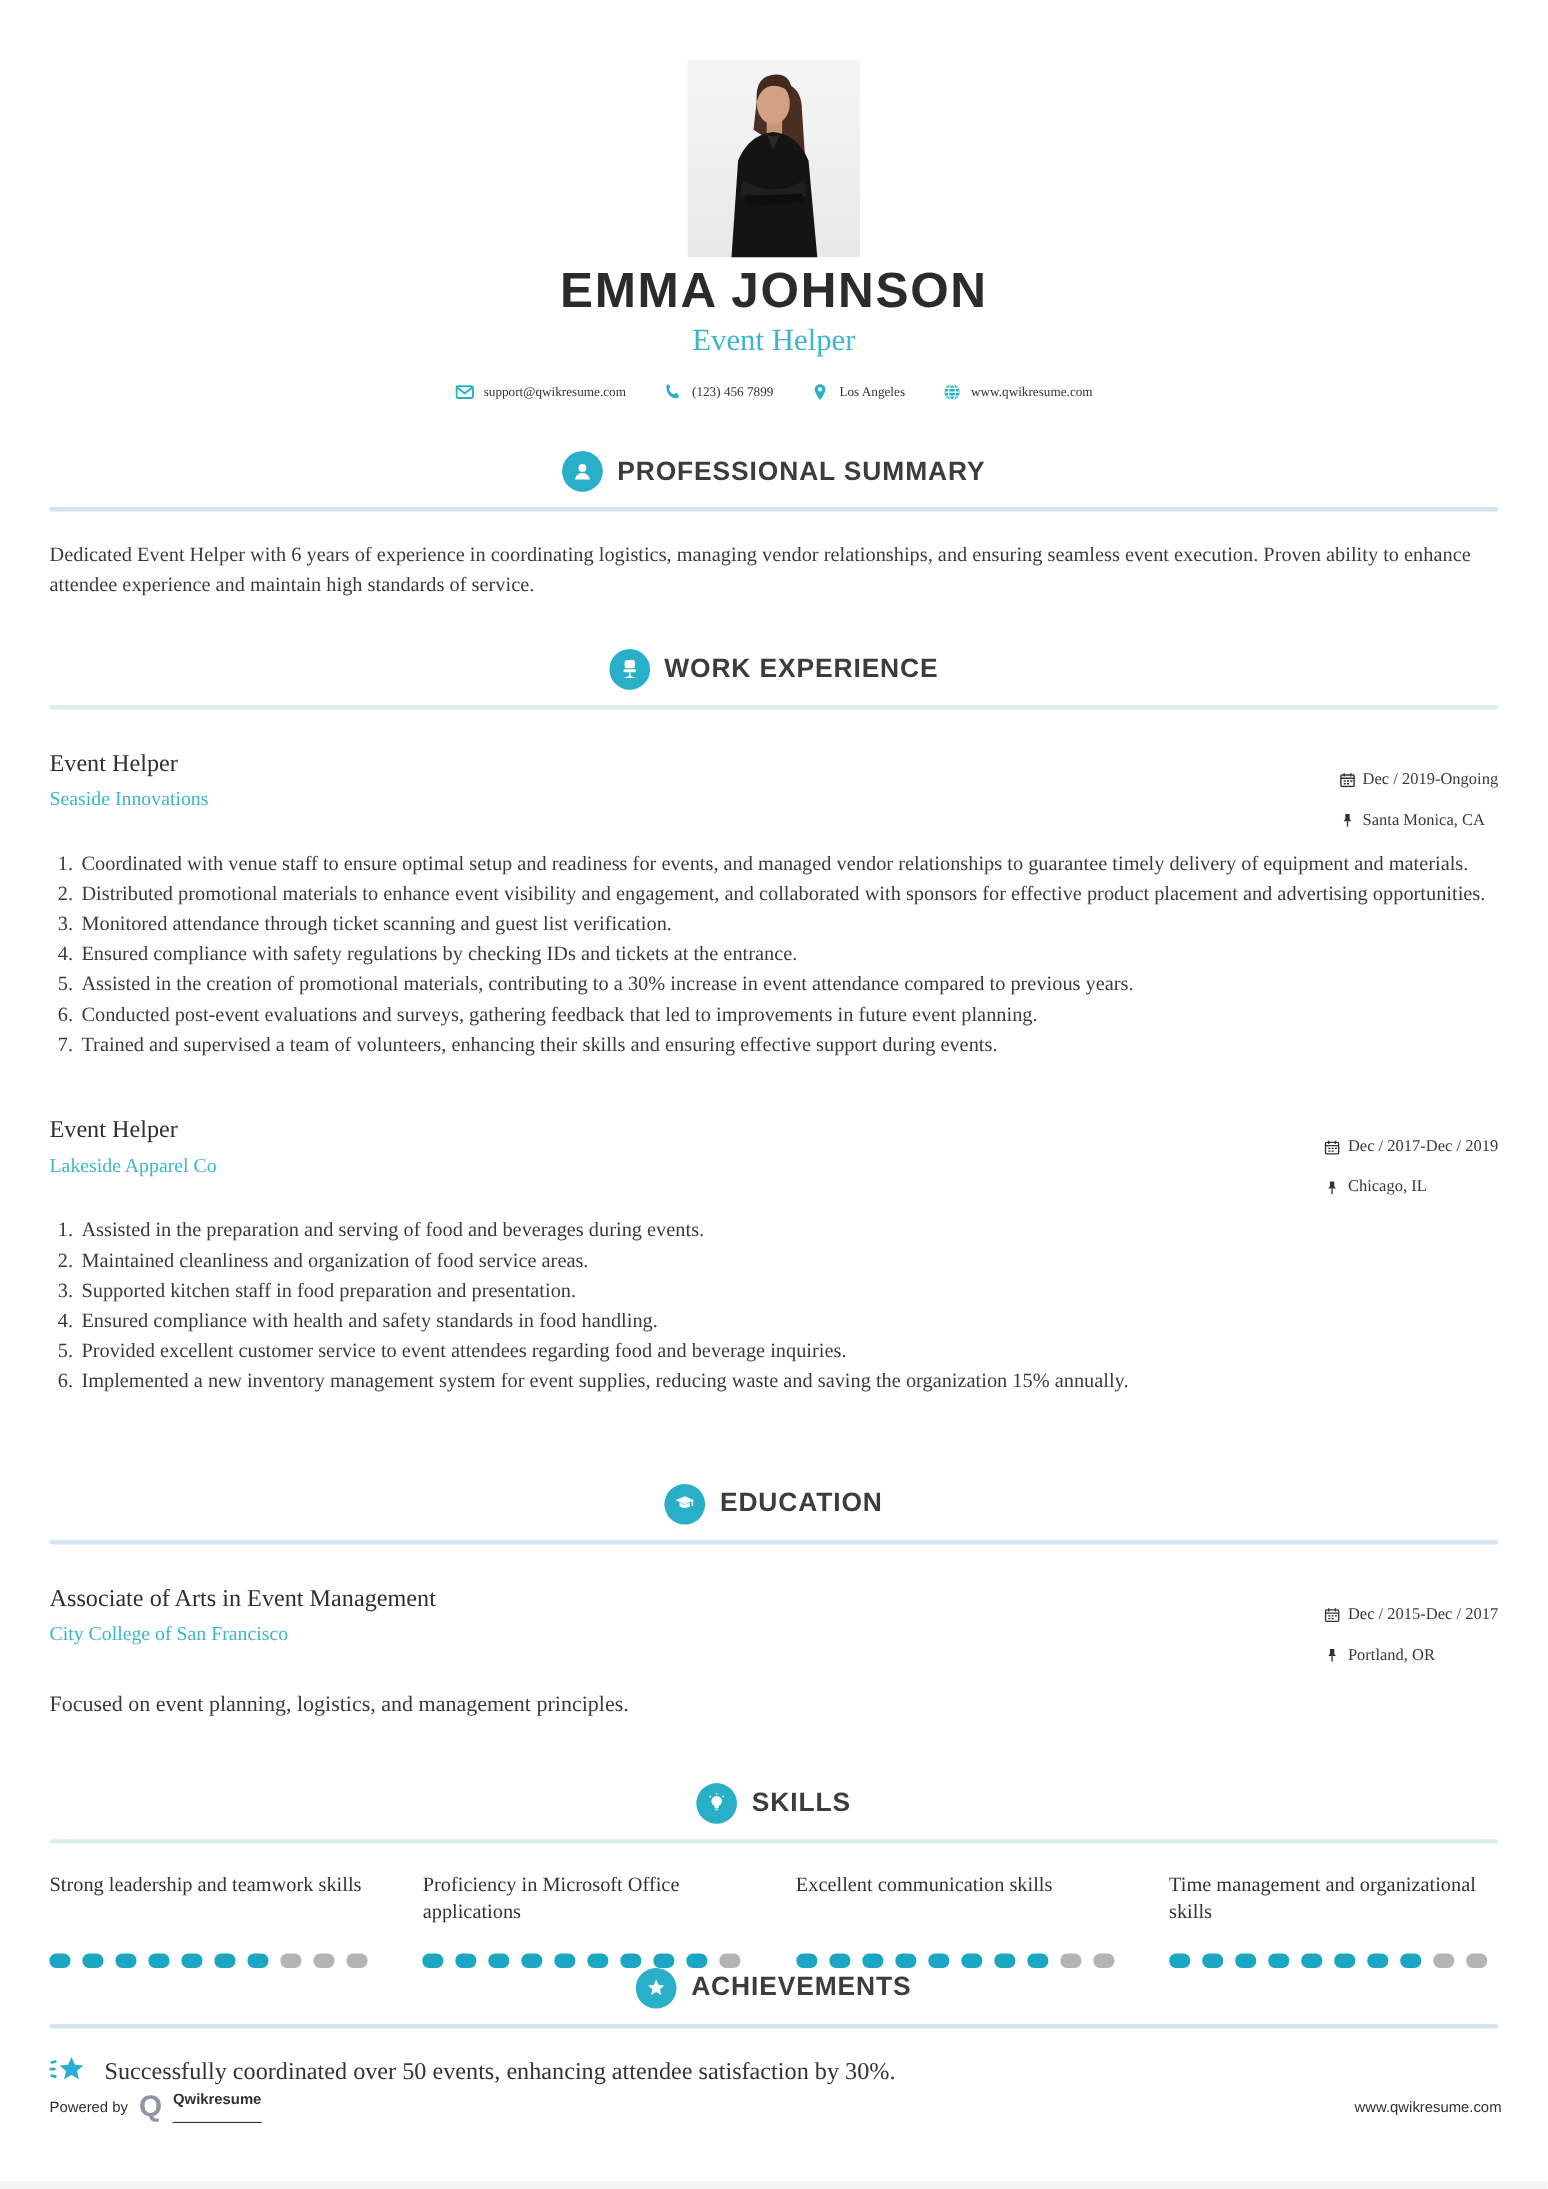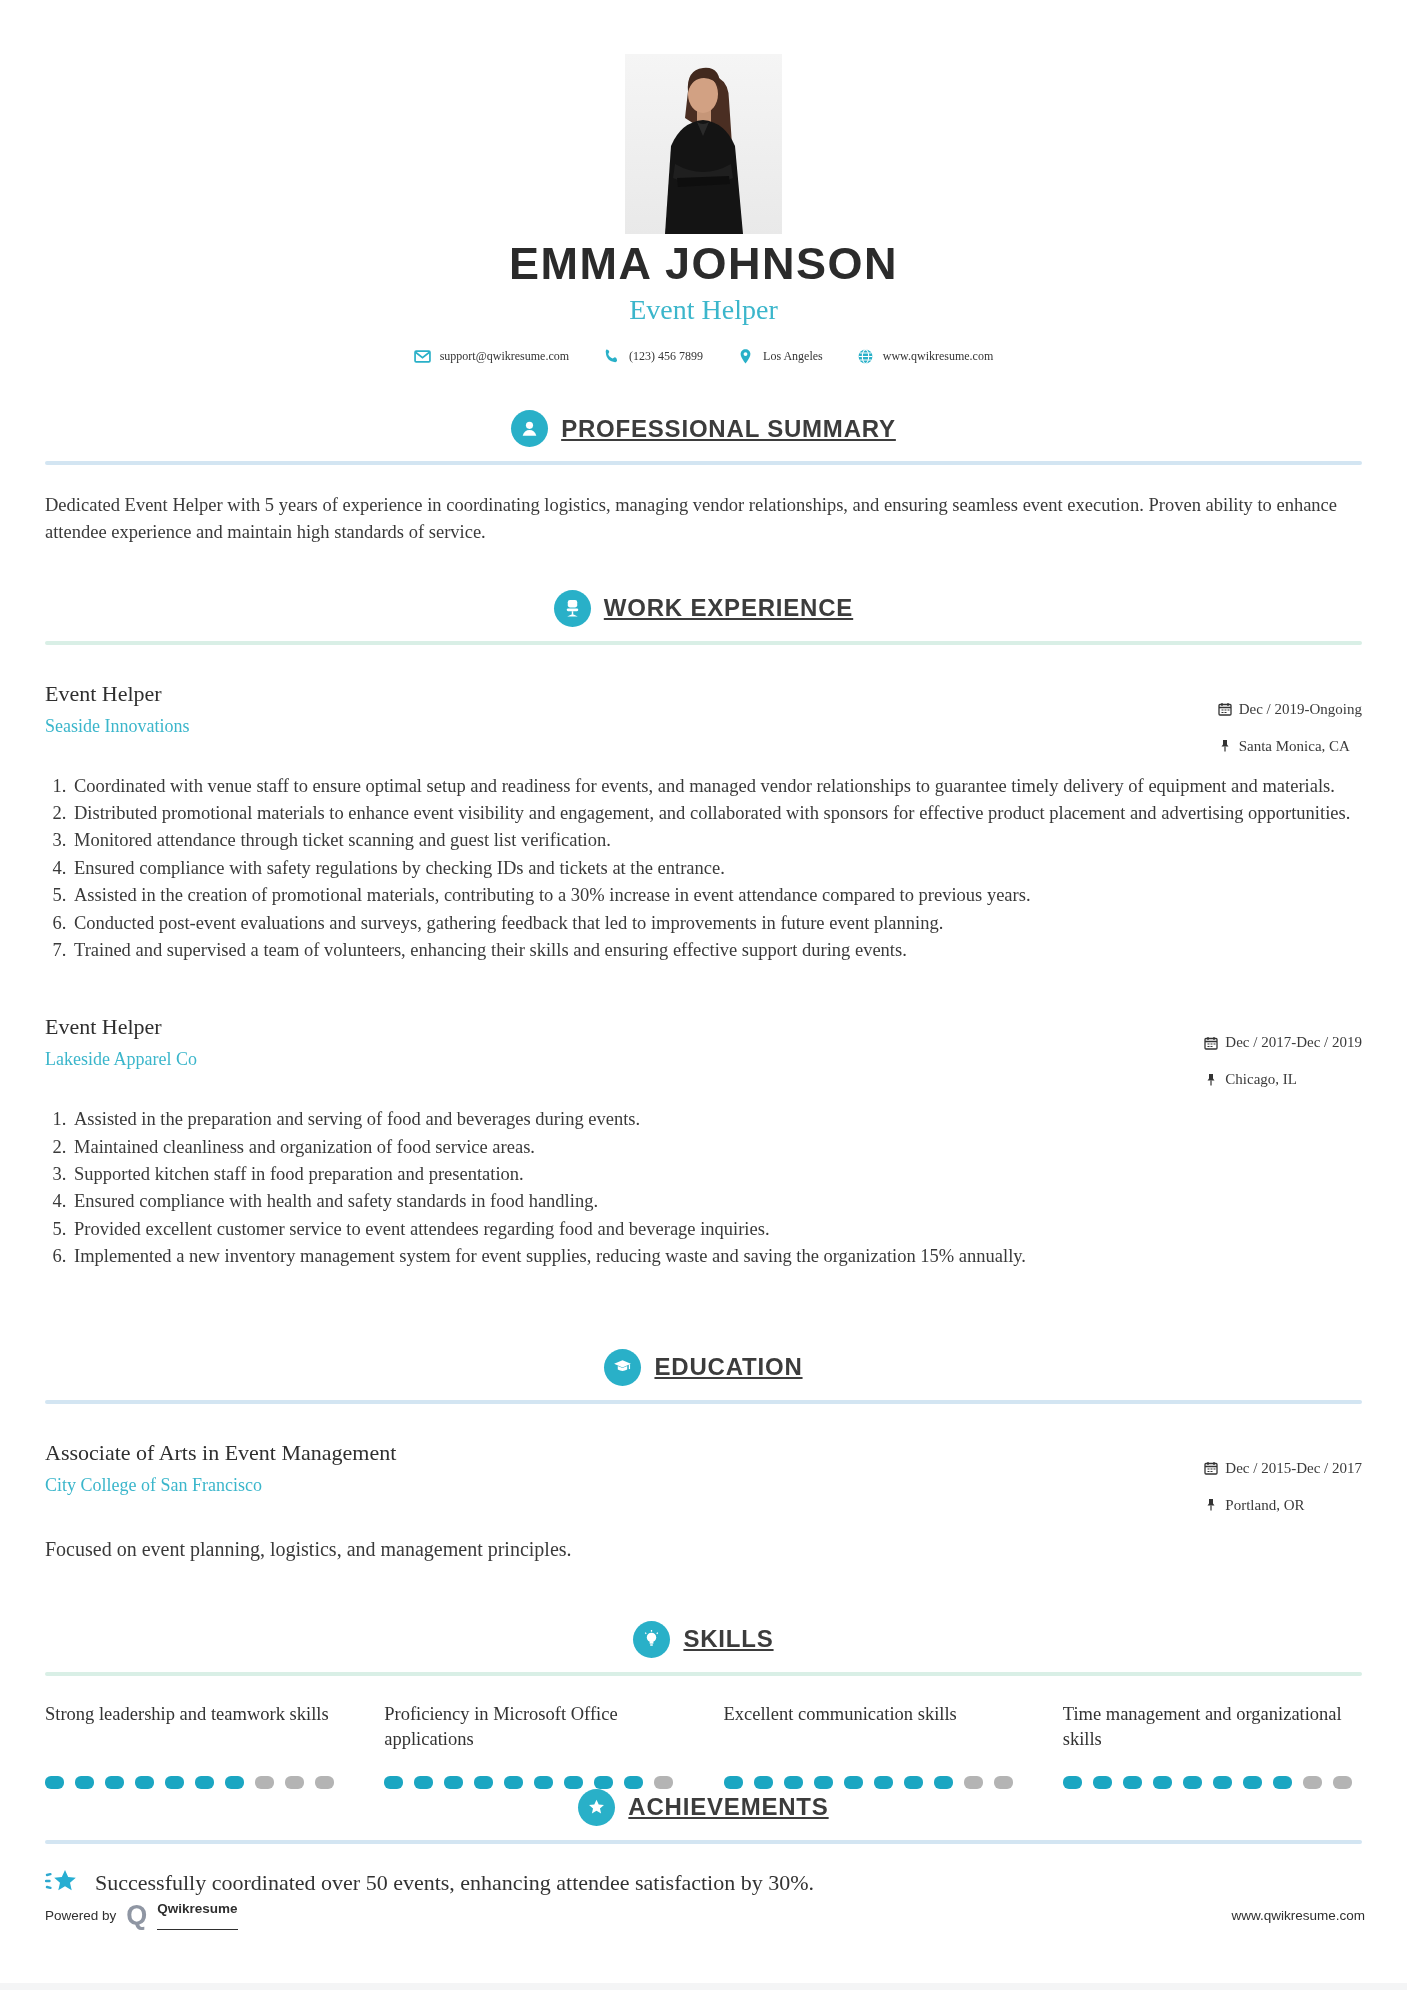--- a/index.html
+++ b/index.html
@@ -24,21 +24,21 @@
   .subtitle { text-align:center; margin-top:4px; font-size:28px; color:#3bb6cb; }
   .contact-row {
     margin-top:22px; display:flex; justify-content:center; align-items:center; gap:34px;
     font-size:12px; color:#343434;
   }
   .contact-item { display:flex; align-items:center; gap:9px; }
   .c-icon { width:17px; height:17px; display:inline-flex; }
   .c-icon svg { width:100%; height:100%; }
 
   
-  .sec-head { display:flex; justify-content:center; align-items:center; gap:13px;text-decoration:underline; }
+  .sec-head { display:flex; justify-content:center; align-items:center; gap:13px; }
   .sec-head.mt-summary { margin-top:45px; }
   .sec-head.mt-work { margin-top:44px; }
   .sec-head.mt-edu { margin-top:78px; }
   .sec-head.mt-skills { margin-top:60px; }
   .sec-head.mt-ach { }
   .sec-icon { width:37px; height:37px; border-radius:50%; background:#29b0c8;
     display:inline-flex; align-items:center; justify-content:center; }
   .sec-icon svg { width:21px; height:21px; }
   .sec-title {
     font-family:"Liberation Sans", sans-serif; font-weight:700;
@@ -165,21 +165,21 @@
   <div class="sec-head mt-summary">
     <span class="sec-icon">
       <svg viewBox="0 0 20 20">
           <circle cx="10" cy="7" r="3.4" fill="#fff"></circle>
           <path d="M3.5 17 q1.5 -5.5 6.5 -5.5 q5 0 6.5 5.5 z" fill="#fff"></path>
         </svg>
     </span>
     <h2 class="sec-title">PROFESSIONAL SUMMARY</h2>
   </div>
   <div class="divider blue"></div>
-  <p class="summary-text">Dedicated Event Helper with 5 years of experience in coordinating logistics, managing vendor relationships, and ensuring seamless event execution. Proven ability to enhance attendee experience and maintain high standards of service.</p>
+  <p class="summary-text">Dedicated Event Helper with 6 years of experience in coordinating logistics, managing vendor relationships, and ensuring seamless event execution. Proven ability to enhance attendee experience and maintain high standards of service.</p>
 
   <div class="sec-head mt-work">
     <span class="sec-icon">
       <svg viewBox="0 0 20 20">
           <rect x="5.5" y="2" width="9" height="7" rx="2" fill="#fff"></rect>
           <rect x="4.5" y="10" width="11" height="2.6" rx="1.3" fill="#fff"></rect>
           <rect x="9.3" y="12.6" width="1.4" height="3" fill="#fff"></rect>
           <path d="M5 17.5 l5 -2.2 l5 2.2 z" fill="#fff"></path>
         </svg>
     </span>

